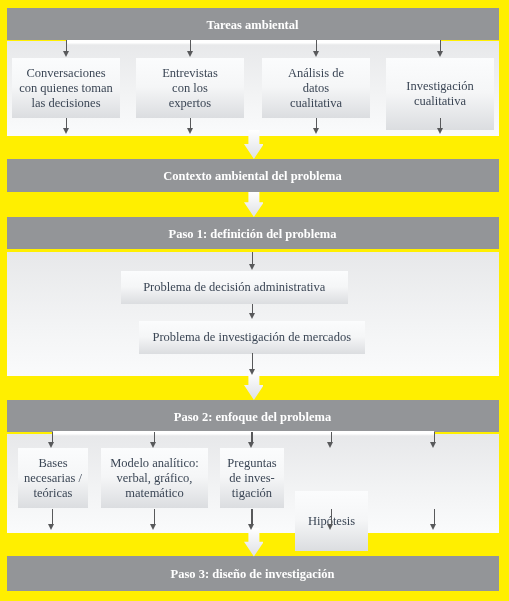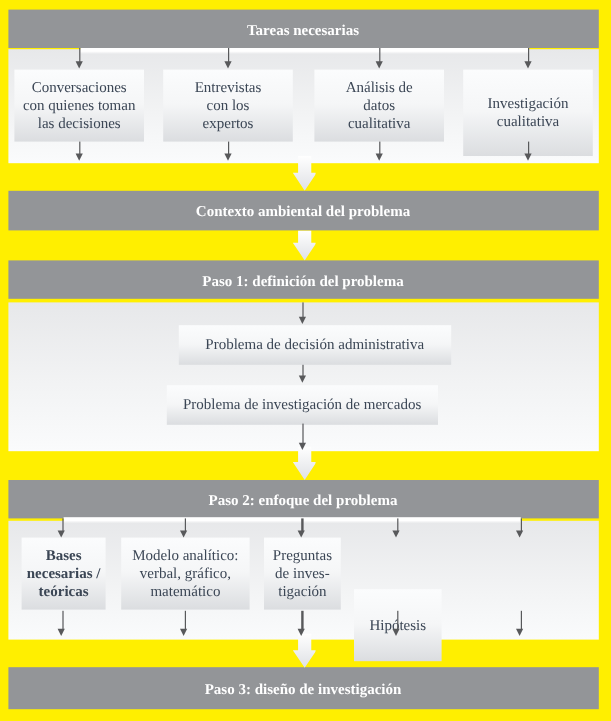--- a/index.html
+++ b/index.html
@@ -32,21 +32,21 @@
   
   .bigarrow{position:absolute;z-index:2;}
   .bigarrow svg{display:block;}
 </style>
 </head>
 <body>
 
 <div id="stage">
 
   <div class="band hdr" style="top:7.8px;height:32.4px;">
-    <span>Tareas necesarias</span>
+    <span>Tareas ambiental</span>
   </div>
 
   <div class="band panel" style="top:41px;height:95px;"></div>
   <div style="position:absolute;left:66.8px;top:40px;width:374px;height:5px;background:linear-gradient(180deg,#ffffff 0%,#ffffff 55%,rgba(255,255,255,0) 100%);"></div>
 
   <div class="conn" style="left:62.15px;top:40.00px;height:17.30px;">
       <div class="stem" style="height:12.30px;"></div>
       <div class="head" style="top:11.10px;"></div>
     </div>
   <div class="conn" style="left:186.15px;top:40.00px;height:17.30px;">
@@ -125,21 +125,21 @@
         </defs>
       <path d="M4.40 0 H15.40 V10.20 H19.80 L9.90 25.00 L0 10.20 H4.40 Z" fill="url(#bg2)"></path>
     </svg>
   </div>
 
   <div class="band hdr" style="top:217px;height:32px;">
     <span>Paso 1: definición del problema</span>
   </div>
   <div class="band panel" style="top:252px;height:124px;"></div>
 
-  <div class="box" style="left:149px;top:271px;width:226.5px;height:32.5px;">
+  <div class="box" style="left:121px;top:271px;width:226.5px;height:32.5px;">
     <span class="ln">Problema de decisión administrativa</span>
   </div>
   <div class="box" style="left:138.5px;top:321px;width:226.5px;height:32.5px;">
     <span class="ln">Problema de investigación de mercados</span>
   </div>
 
   <div class="conn" style="left:248.05px;top:252.00px;height:18.50px;">
       <div class="stem" style="height:13.50px;"></div>
       <div class="head" style="top:12.30px;"></div>
     </div>
@@ -163,21 +163,21 @@
       <path d="M4.40 0 H15.40 V13.00 H19.80 L9.90 28.00 L0 13.00 H4.40 Z" fill="url(#bg3)"></path>
     </svg>
   </div>
 
   <div class="band hdr" style="top:400px;height:32px;">
     <span>Paso 2: enfoque del problema</span>
   </div>
   <div class="band panel" style="top:434px;height:99px;"></div>
   <div style="position:absolute;left:52.8px;top:431px;width:381px;height:5px;background:linear-gradient(180deg,#ffffff 0%,#ffffff 55%,rgba(255,255,255,0) 100%);"></div>
 
-  <div class="box" style="left:18px;top:448px;width:70px;height:60px;font-weight:bold;">
+  <div class="box" style="left:18px;top:448px;width:70px;height:60px;">
     <span class="ln">Bases</span>
     <span class="ln">necesarias /</span>
     <span class="ln">teóricas</span>
   </div>
   <div class="box" style="left:101px;top:448px;width:107px;height:60px;">
     <span class="ln">Modelo analítico:</span>
     <span class="ln">verbal, gráfico,</span>
     <span class="ln">matemático</span>
   </div>
   <div class="box" style="left:220px;top:448px;width:64px;height:60px;">

